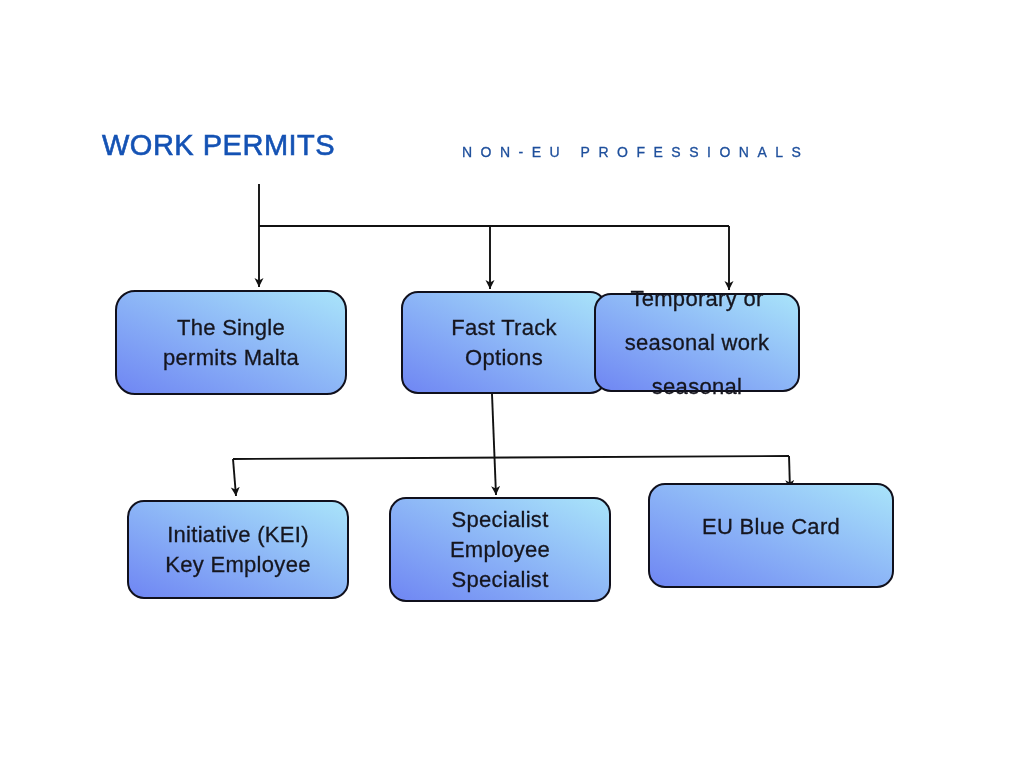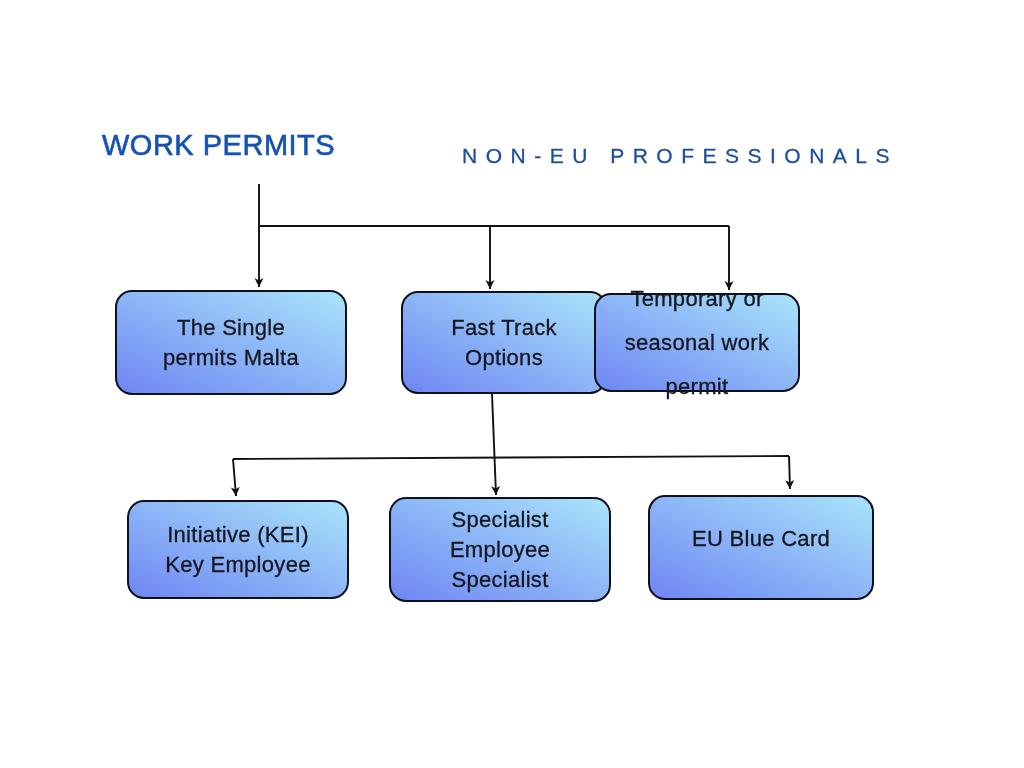--- a/index.html
+++ b/index.html
@@ -19,21 +19,21 @@
     font-weight: 500;
     letter-spacing: 0.5px;
     -webkit-text-stroke: 0.6px currentColor;
     white-space: nowrap;
     margin-left: 47px;
   }
   .page-subtitle {
     position: absolute;
     left: 462px;
     top: 144px;
-    font-size: 21px;
+    font-size: 14px;
     font-weight: 500;
     letter-spacing: 8.5px;
     -webkit-text-stroke: 0.3px currentColor;
     white-space: nowrap;
   }
   .edges-layer {
     position: absolute;
     left: 0; top: 0;
     width: 1024px;
     height: 768px;
@@ -75,39 +75,39 @@
         <polyline points="490,227 490,289" fill="none" stroke="#111111" stroke-width="1.9" stroke-linecap="butt" marker-end="url(#arrowhead)"></polyline>
         <polyline points="729,226 729,290" fill="none" stroke="#111111" stroke-width="1.9" stroke-linecap="butt" marker-end="url(#arrowhead)"></polyline>
         <polyline points="492,394 496,495" fill="none" stroke="#111111" stroke-width="1.9" stroke-linecap="butt" marker-end="url(#arrowhead)"></polyline>
         <polyline points="233,459 789,456" fill="none" stroke="#111111" stroke-width="1.9" stroke-linecap="butt"></polyline>
         <polyline points="233,459 236,496" fill="none" stroke="#111111" stroke-width="1.9" stroke-linecap="butt" marker-end="url(#arrowhead)"></polyline>
         <polyline points="789,456 790,489" fill="none" stroke="#111111" stroke-width="1.9" stroke-linecap="butt" marker-end="url(#arrowhead)"></polyline>
       </g>
   </svg>
 
   <div id="nodes-layer">
-      <div class="node" style="left: 115px; top: 290px; width: 232px; height: 105px; background: linear-gradient(to right top, rgb(111, 134, 243), rgb(169, 228, 250)); border-color: rgb(16, 16, 28); color: rgb(22, 22, 31);">
+      <div class="node" style="left: 115px; top: 290px; width: 232px; height: 105px; background: linear-gradient(to right top, rgb(111, 134, 243), rgb(169, 228, 250)); border-color: rgb(16, 16, 28); color: rgb(22, 22, 31); border-radius: 20px;">
         <div class="node-line">The Single</div>
         <div class="node-line">permits Malta</div>
       </div>
       <div class="node" style="left: 401px; top: 291px; width: 206px; height: 103px; background: linear-gradient(to right top, rgb(111, 134, 243), rgb(169, 228, 250)); border-color: rgb(16, 16, 28); color: rgb(22, 22, 31);">
         <div class="node-line">Fast Track</div>
         <div class="node-line">Options</div>
       </div>
       <div class="node" style="left: 594px; top: 293px; width: 206px; height: 99px; background: linear-gradient(to right top, rgb(111, 134, 243), rgb(169, 228, 250)); border-color: rgb(16, 16, 28); color: rgb(22, 22, 31); gap: 14px;">
         <div class="node-line">Temporary or</div>
         <div class="node-line">seasonal work</div>
-        <div class="node-line">permit</div>
+        <div class="node-line">seasonal</div>
       </div>
       <div class="node" style="left: 127px; top: 500px; width: 222px; height: 99px; background: linear-gradient(to right top, rgb(111, 134, 243), rgb(169, 228, 250)); border-color: rgb(16, 16, 28); color: rgb(22, 22, 31);">
         <div class="node-line">Initiative (KEI)</div>
         <div class="node-line">Key Employee</div>
       </div>
       <div class="node" style="left: 389px; top: 497px; width: 222px; height: 105px; background: linear-gradient(to right top, rgb(111, 134, 243), rgb(169, 228, 250)); border-color: rgb(16, 16, 28); color: rgb(22, 22, 31);">
         <div class="node-line">Specialist</div>
         <div class="node-line">Employee</div>
         <div class="node-line">Specialist</div>
       </div>
-      <div class="node" style="left: 648px; top: 495px; width: 226px; height: 105px; background: linear-gradient(to right top, rgb(111, 134, 243), rgb(169, 228, 250)); border-color: rgb(16, 16, 28); color: rgb(22, 22, 31); padding-bottom: 18px;">
+      <div class="node" style="left: 648px; top: 483px; width: 246px; height: 105px; background: linear-gradient(to right top, rgb(111, 134, 243), rgb(169, 228, 250)); border-color: rgb(16, 16, 28); color: rgb(22, 22, 31); padding-bottom: 18px;">
         <div class="node-line">EU Blue Card</div>
       </div>
     </div>
 </div>
 
 </body></html>

